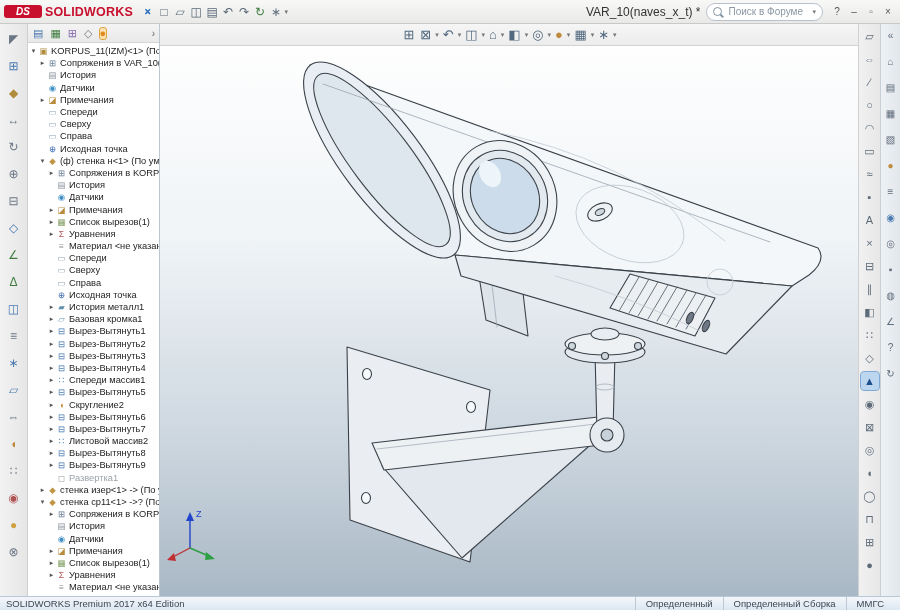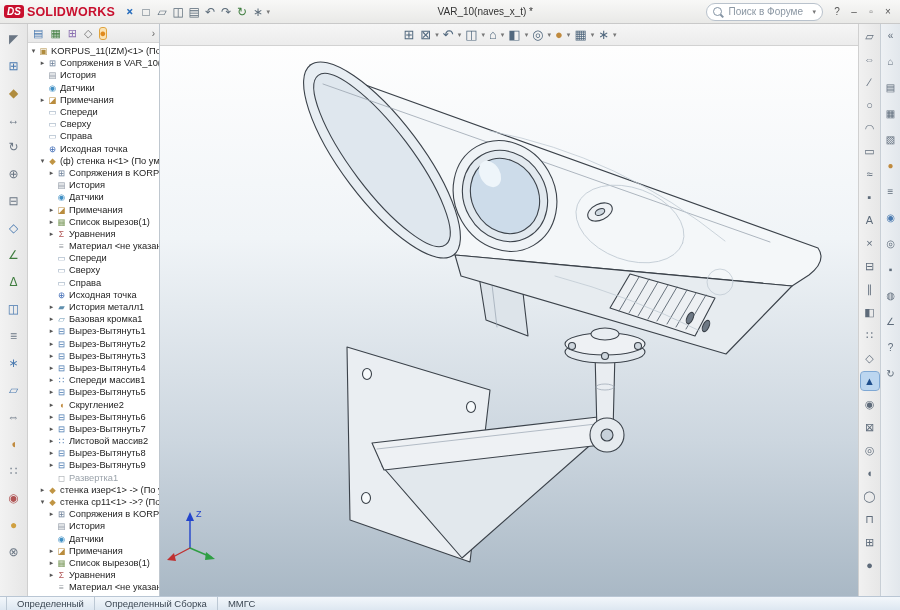--- a/index.html
+++ b/index.html
@@ -5,29 +5,29 @@
   html,body{margin:0;padding:0}
   body{width:900px;height:610px;position:relative;overflow:hidden;background:#e4e4e4;
        font-family:"Liberation Sans",sans-serif;user-select:none}
 
   
   .titlebar{position:absolute;top:0;left:0;right:0;height:24px;box-sizing:border-box;
     background:linear-gradient(#f8f8f7,#e9e9e7);border-bottom:1px solid #c9c9c9;
     display:flex;align-items:center;padding:0 4px;z-index:6}
   .brand{display:flex;align-items:center;gap:3px;margin-right:6px}
   .brand-mark{background:#c8102e;color:#fff;font-weight:bold;font-style:italic;font-size:10px;
-    padding:1px 3px;border-radius:3px}
+    padding:1px 12px;border-radius:3px}
   .brand-text{color:#c8102e;font-weight:bold;font-size:12.5px;letter-spacing:.2px}
   .menubar{display:flex}
   .menu-item{font-size:11px;color:#222;padding:3px 4px;cursor:default}
   .pin{color:#2a6fbd;font-weight:bold;font-size:13px;margin:0 5px;display:inline-block;transform:rotate(45deg)}
   .tb-icons{display:flex;align-items:center;gap:1px}
   .tb-icon{font-size:12px;color:#5a6a78;width:15px;text-align:center}
   .caret{font-size:7px;color:#777}
-  .doc-title{flex:1;text-align:center;font-size:10px;color:#333;white-space:nowrap;overflow:hidden}
+  .doc-title{flex:1;text-align:right;font-size:12px;color:#333;white-space:nowrap;overflow:hidden}
   .search{display:flex;align-items:center;background:#fff;border:1px solid #b9c2cc;border-radius:9px;
     height:16px;padding:0 6px;margin:0 6px}
   .search input{border:0;outline:0;width:82px;font-size:10px;font-family:inherit;color:#333;background:transparent}
   .search input::placeholder{color:#8b97a3}
   .mag{width:7px;height:7px;border:1.5px solid #8494a4;border-radius:50%;position:relative;margin-right:4px;flex:0 0 auto}
   .mag::after{content:"";position:absolute;width:4px;height:1.5px;background:#8494a4;transform:rotate(45deg);right:-3px;bottom:-1px}
   .win-controls{display:flex;gap:1px}
   .win-btn{width:16px;height:16px;display:flex;align-items:center;justify-content:center;font-size:10px;color:#555}
 
   
@@ -538,16 +538,17 @@
     <span class="ro-icon" style="color: rgb(74, 122, 176);">◉</span>
     <span class="ro-icon">◎</span>
     <span class="ro-icon">▪</span>
     <span class="ro-icon">◍</span>
     <span class="ro-icon">∠</span>
     <span class="ro-icon">?</span>
     <span class="ro-icon">↻</span>
   </div>
 
 <div class="statusbar">
+  <span class="sb-left">SOLIDWORKS Premium 2017 x64 Edition</span>
   <span class="sb-seg">Определенный</span>
   <span class="sb-seg">Определенный Сборка</span>
   <span class="sb-seg">ММГС</span>
 </div>
 
 </body></html>

